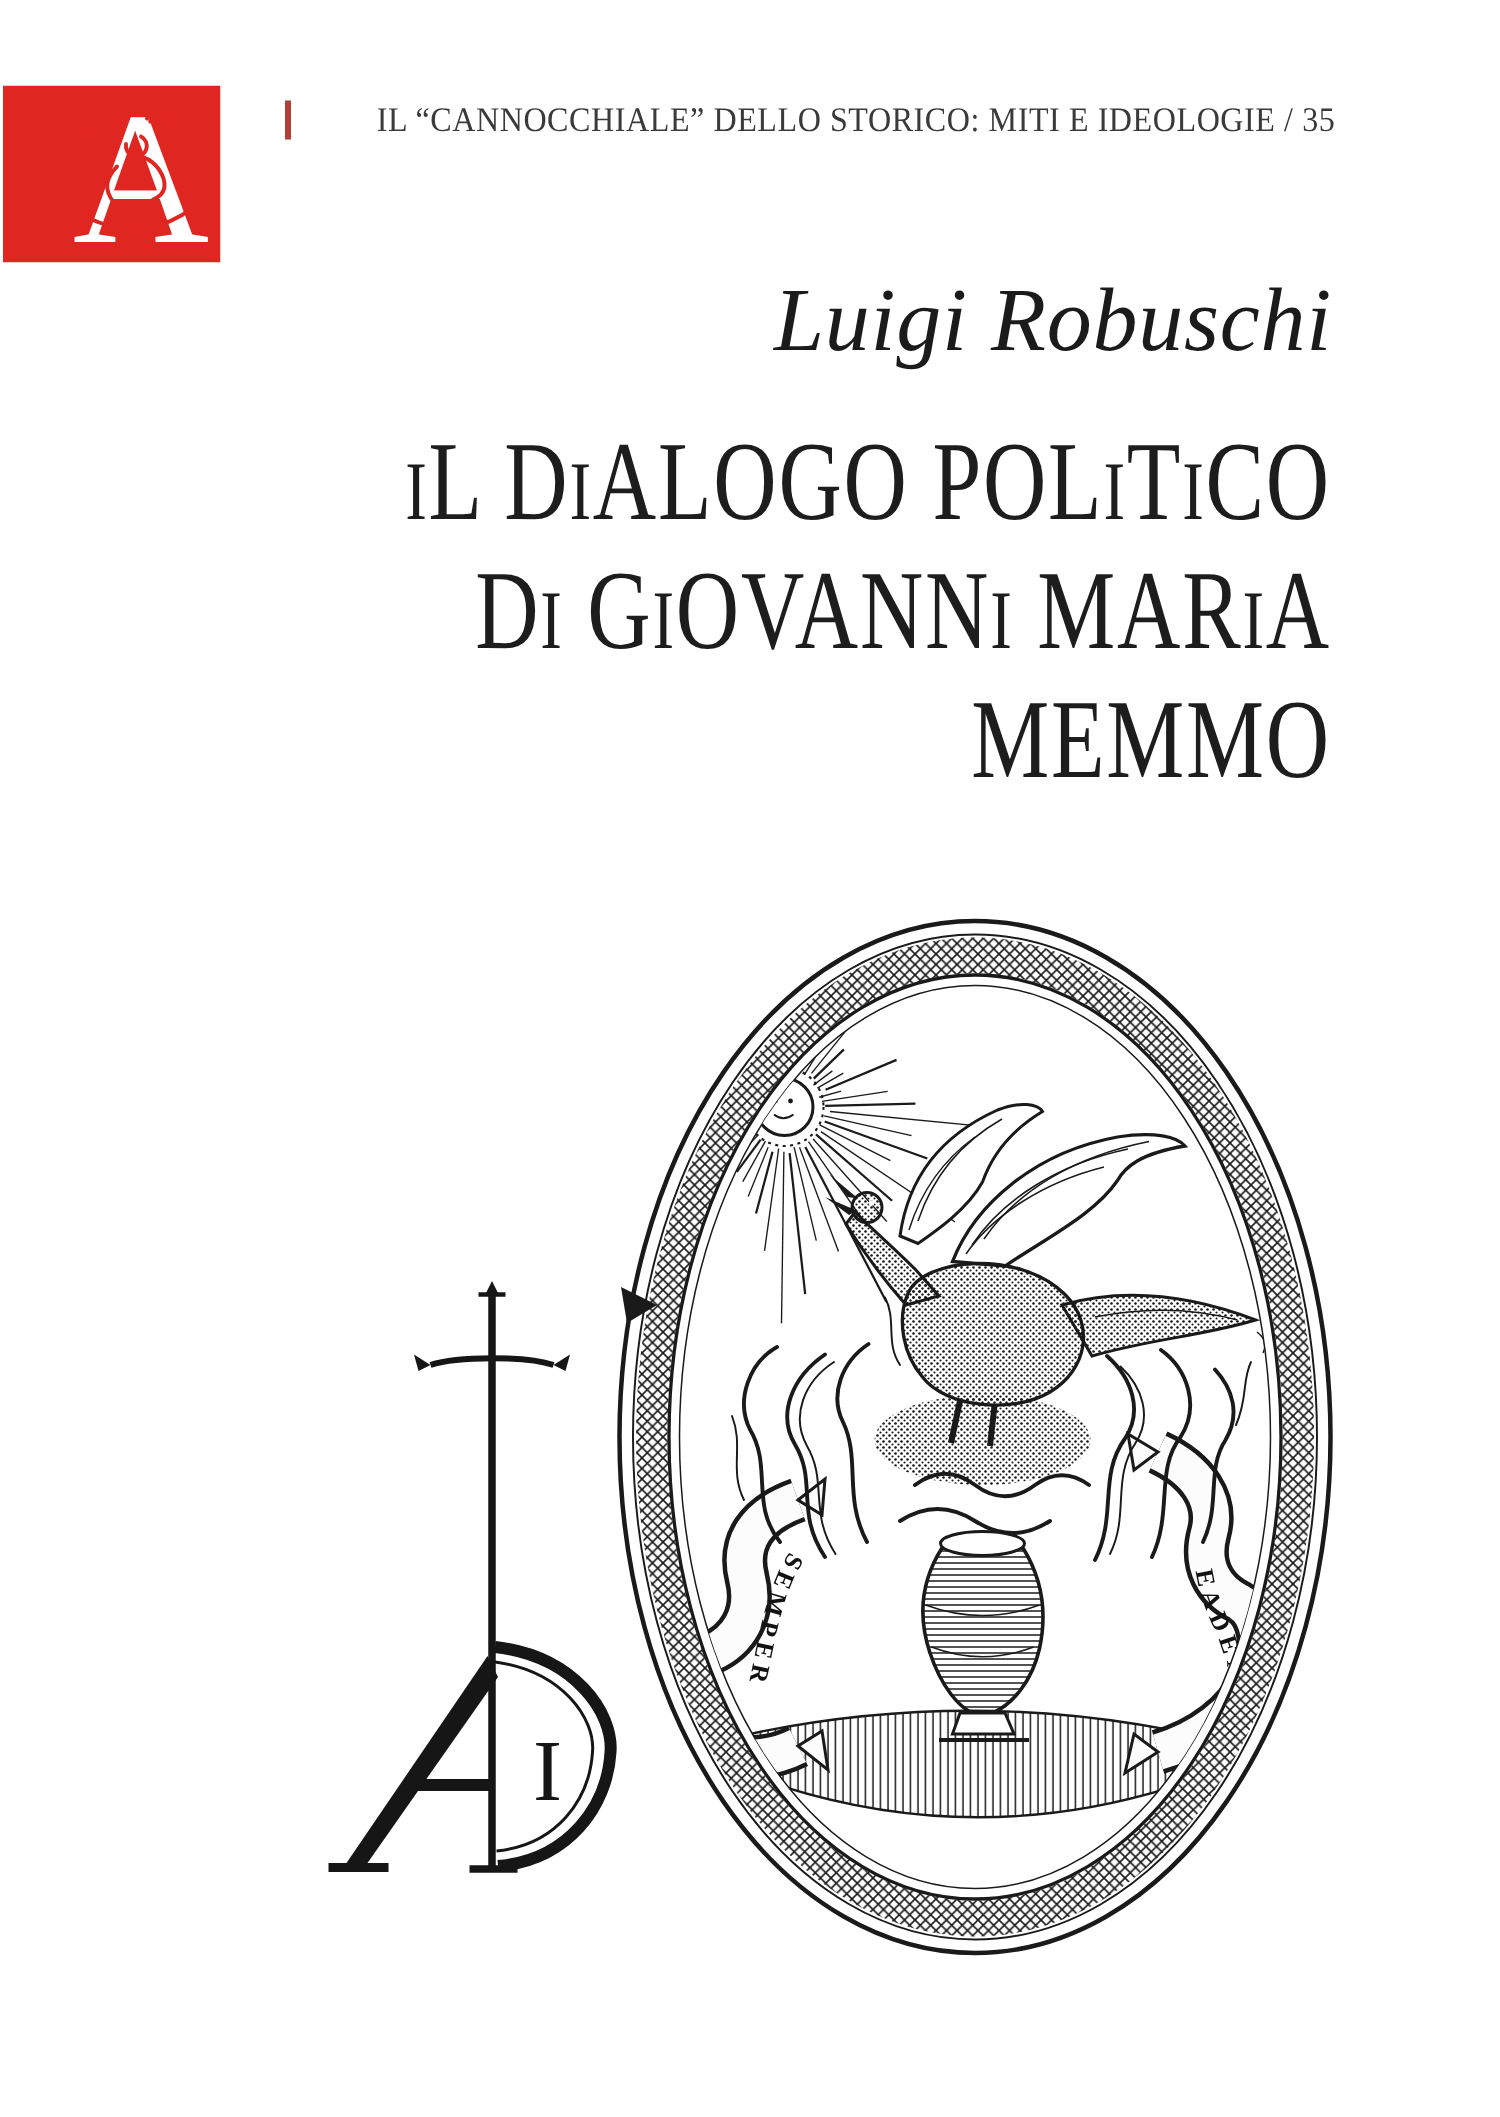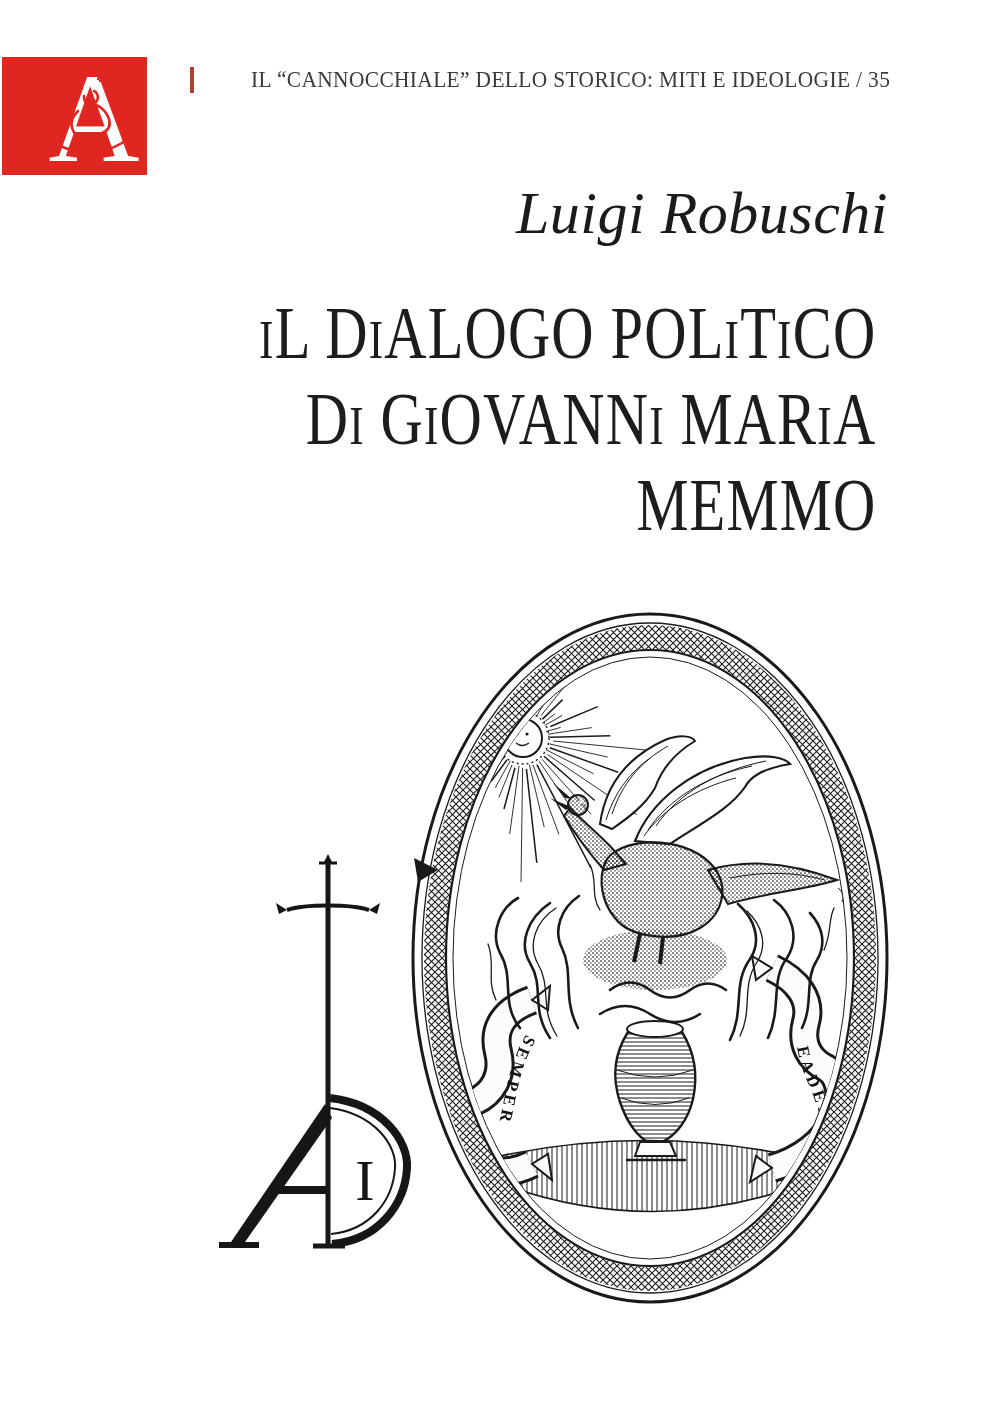--- a/index.html
+++ b/index.html
@@ -31,21 +31,21 @@
   
   .author{
     position:absolute;top:181px;right:112px;
     font-size:60px;line-height:64px;color:#1b1b1b;letter-spacing:.5px;
     white-space:nowrap;
     font-style:italic;
   }
 
   
   .title{
-    position:absolute;top:281px;right:112px;margin:12px;
+    position:absolute;top:281px;right:112px;margin:1px;
     font-weight:normal;text-align:right;color:#1d1d1d;
   }
   .title .line{
     display:block;font-size:75px;line-height:79px;letter-spacing:1.5px;
     transform:scaleX(.78);transform-origin:100% 50%;white-space:nowrap;
   }
   .title .ti{font-size:.74em;}
 
   
   .emblem{position:absolute;left:400px;top:608px;width:500px;height:700px;}

